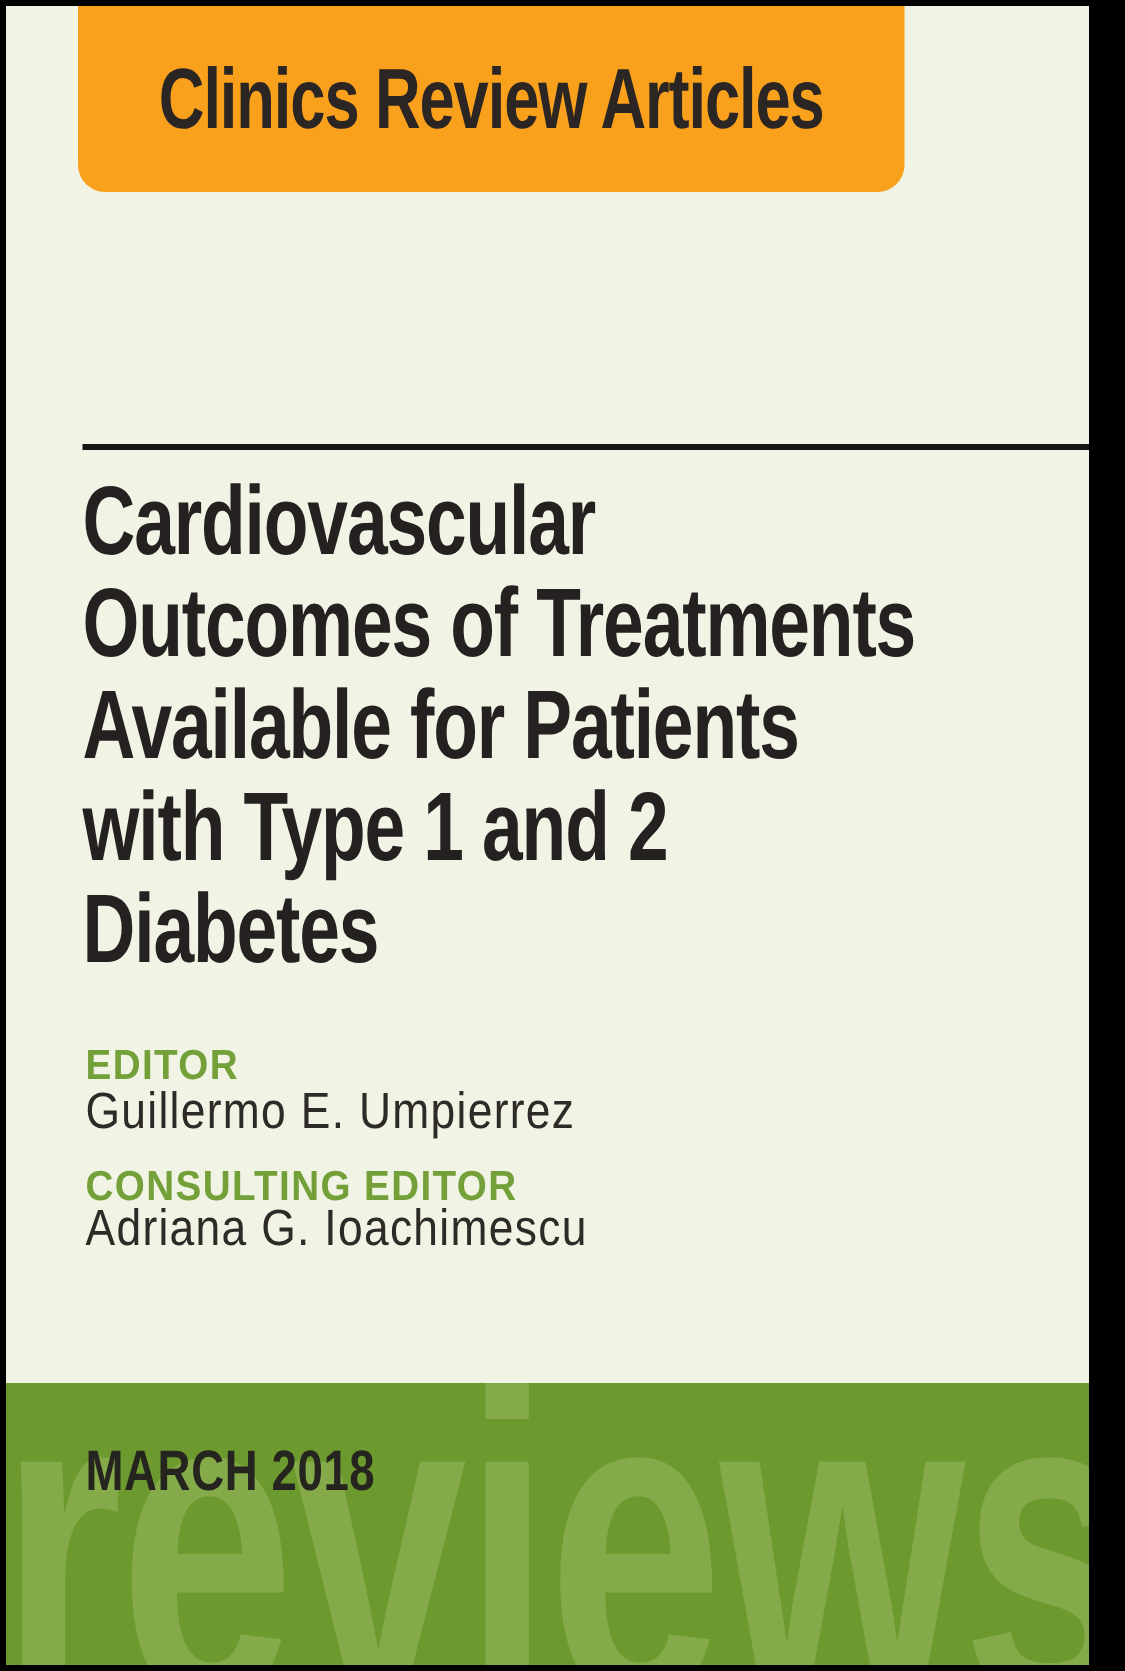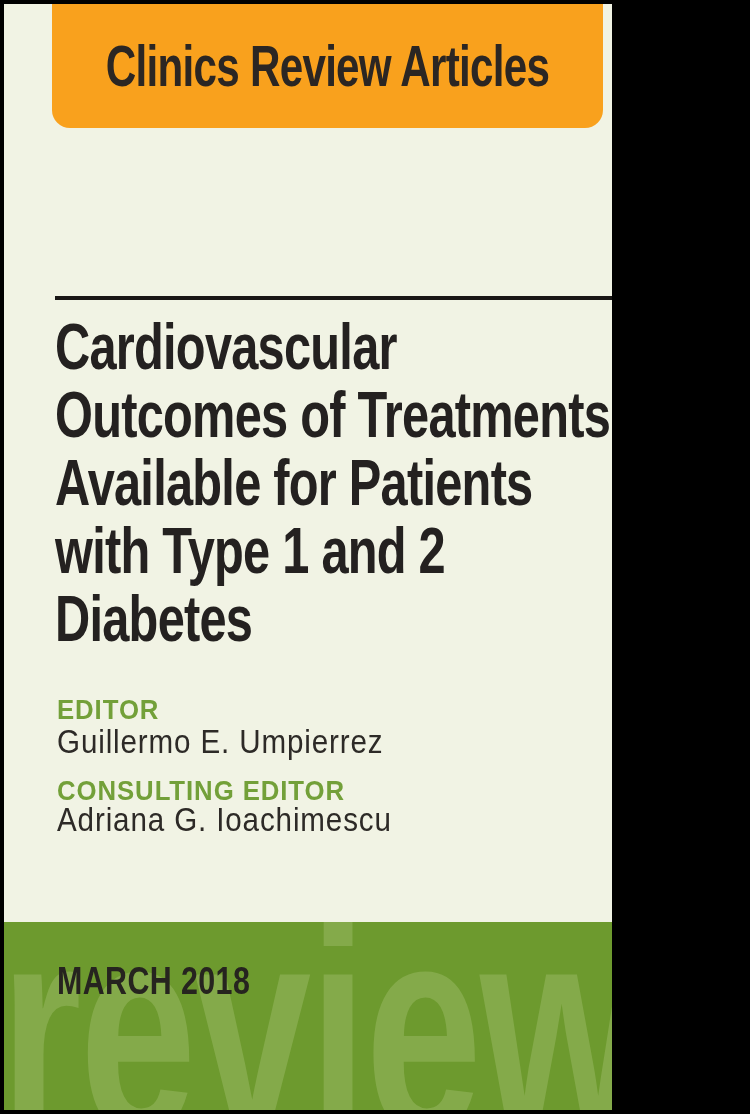--- a/index.html
+++ b/index.html
@@ -16,21 +16,21 @@
   .frame{
     position:relative;
     width:750px;height:1114px;
     background:var(--frame);
     box-sizing:border-box;
     padding:4px;
     font-family:"Liberation Sans", sans-serif;
   }
   .cover{
     position:relative;
-    width:608px;height:1106px;
+    width:722px;height:1106px;
     background:var(--cream);
     overflow:hidden;
   }
   
   .banner{
     position:absolute;
     left:48px;top:0;
     width:551px;height:124px;
     background:var(--orange);
     border-radius:0 0 18px 18px;

